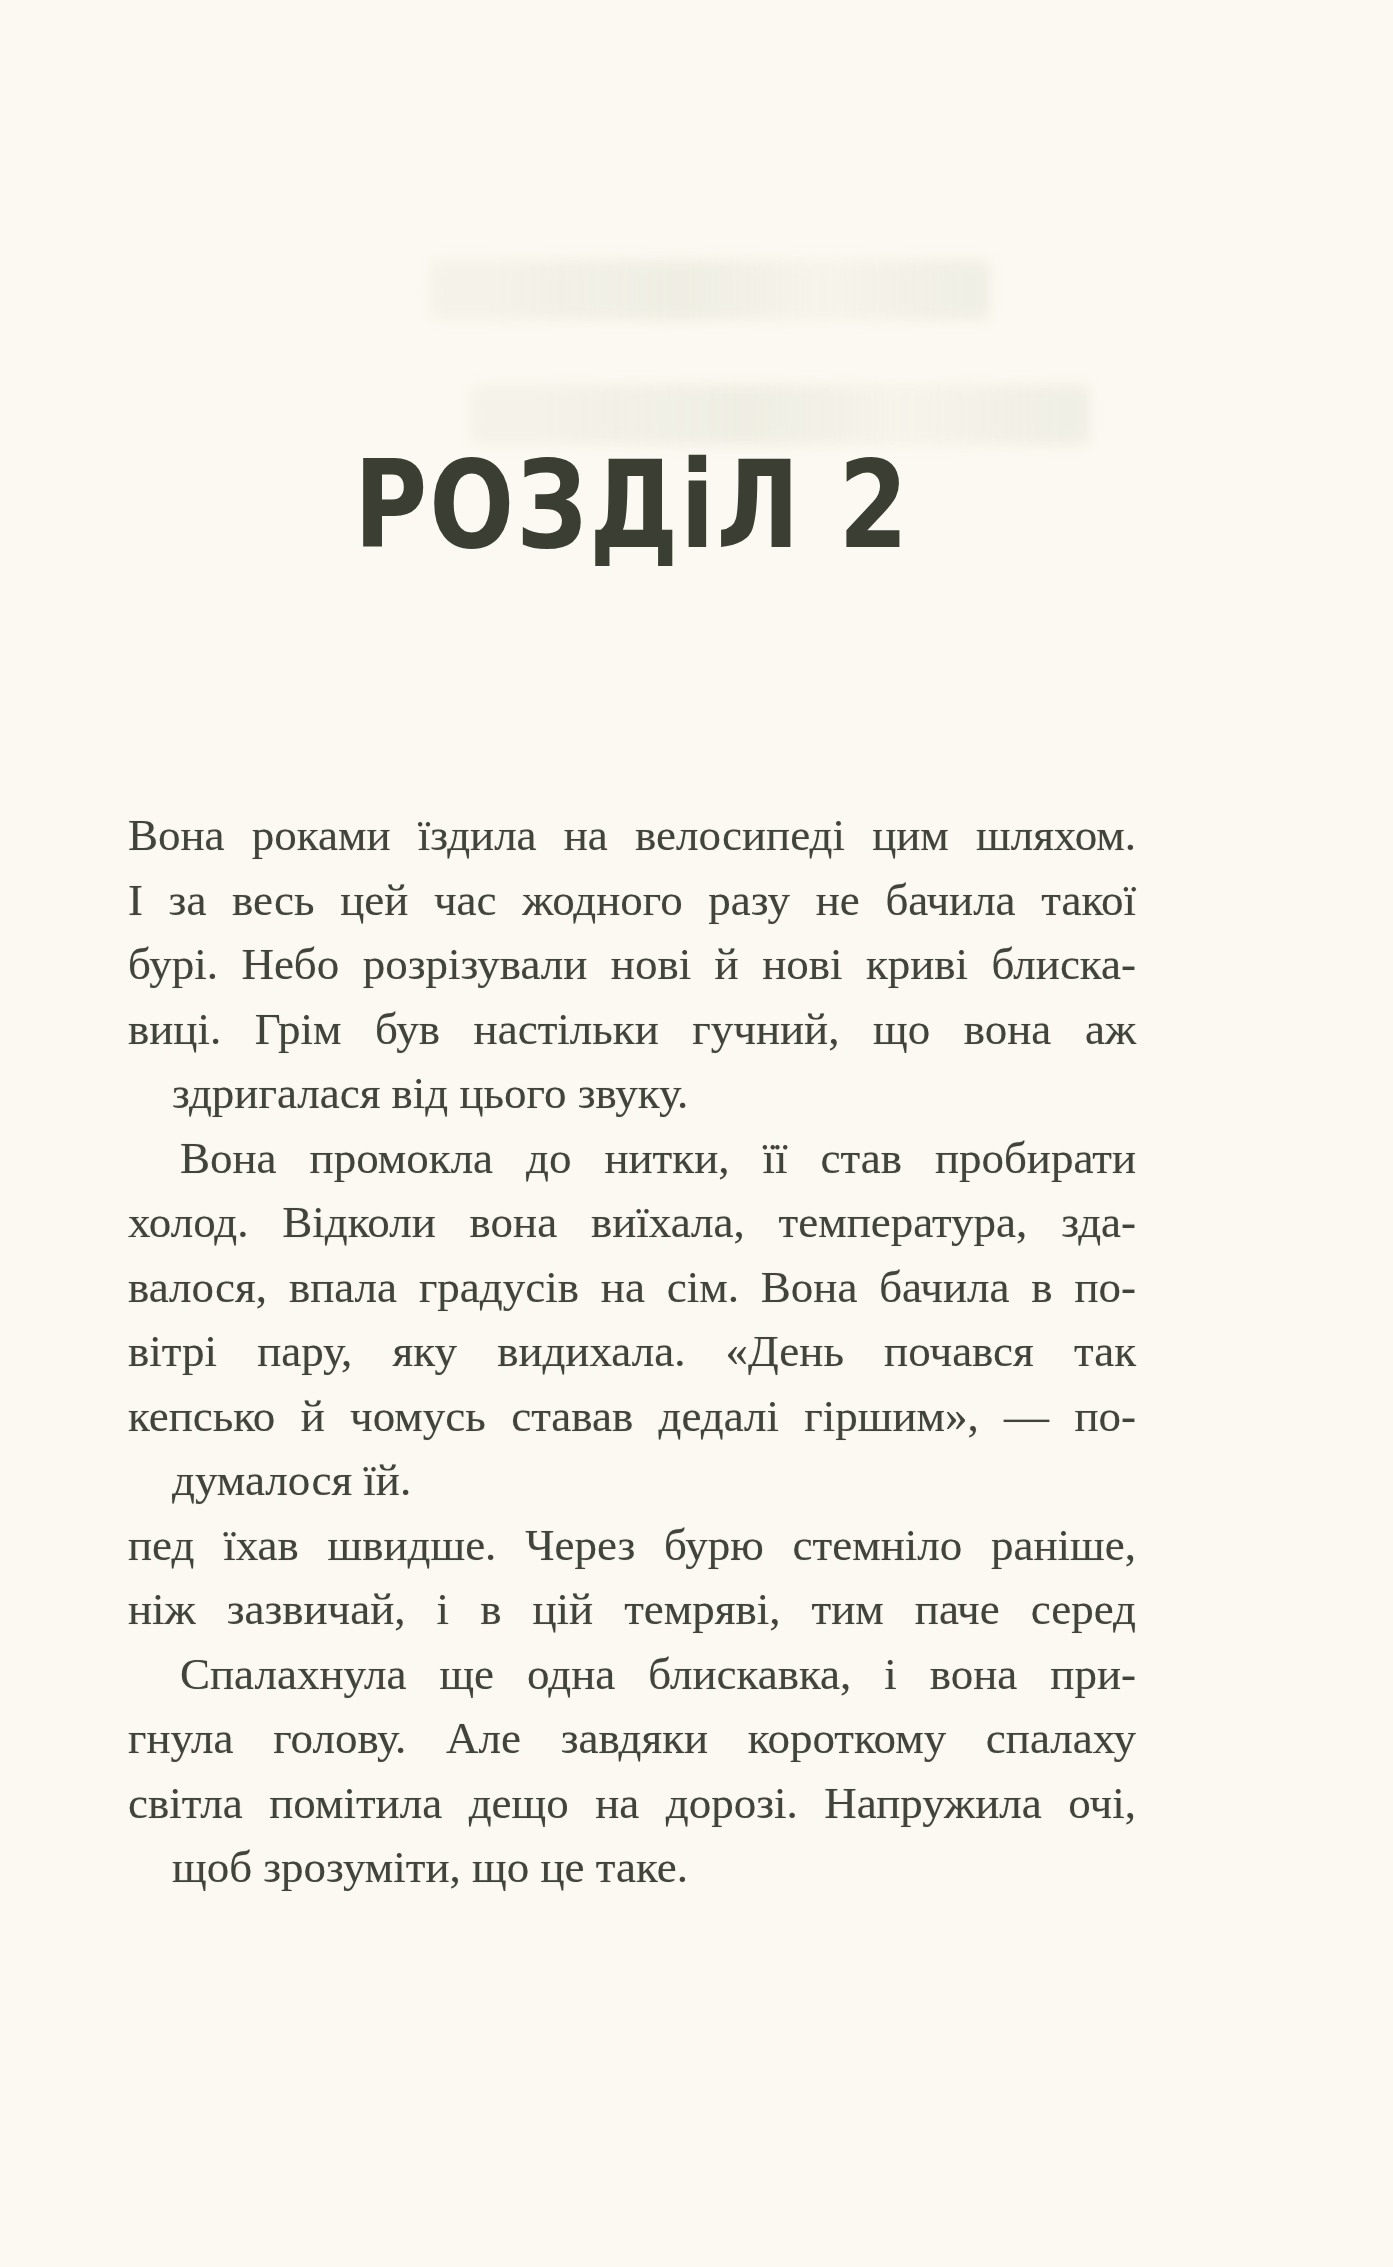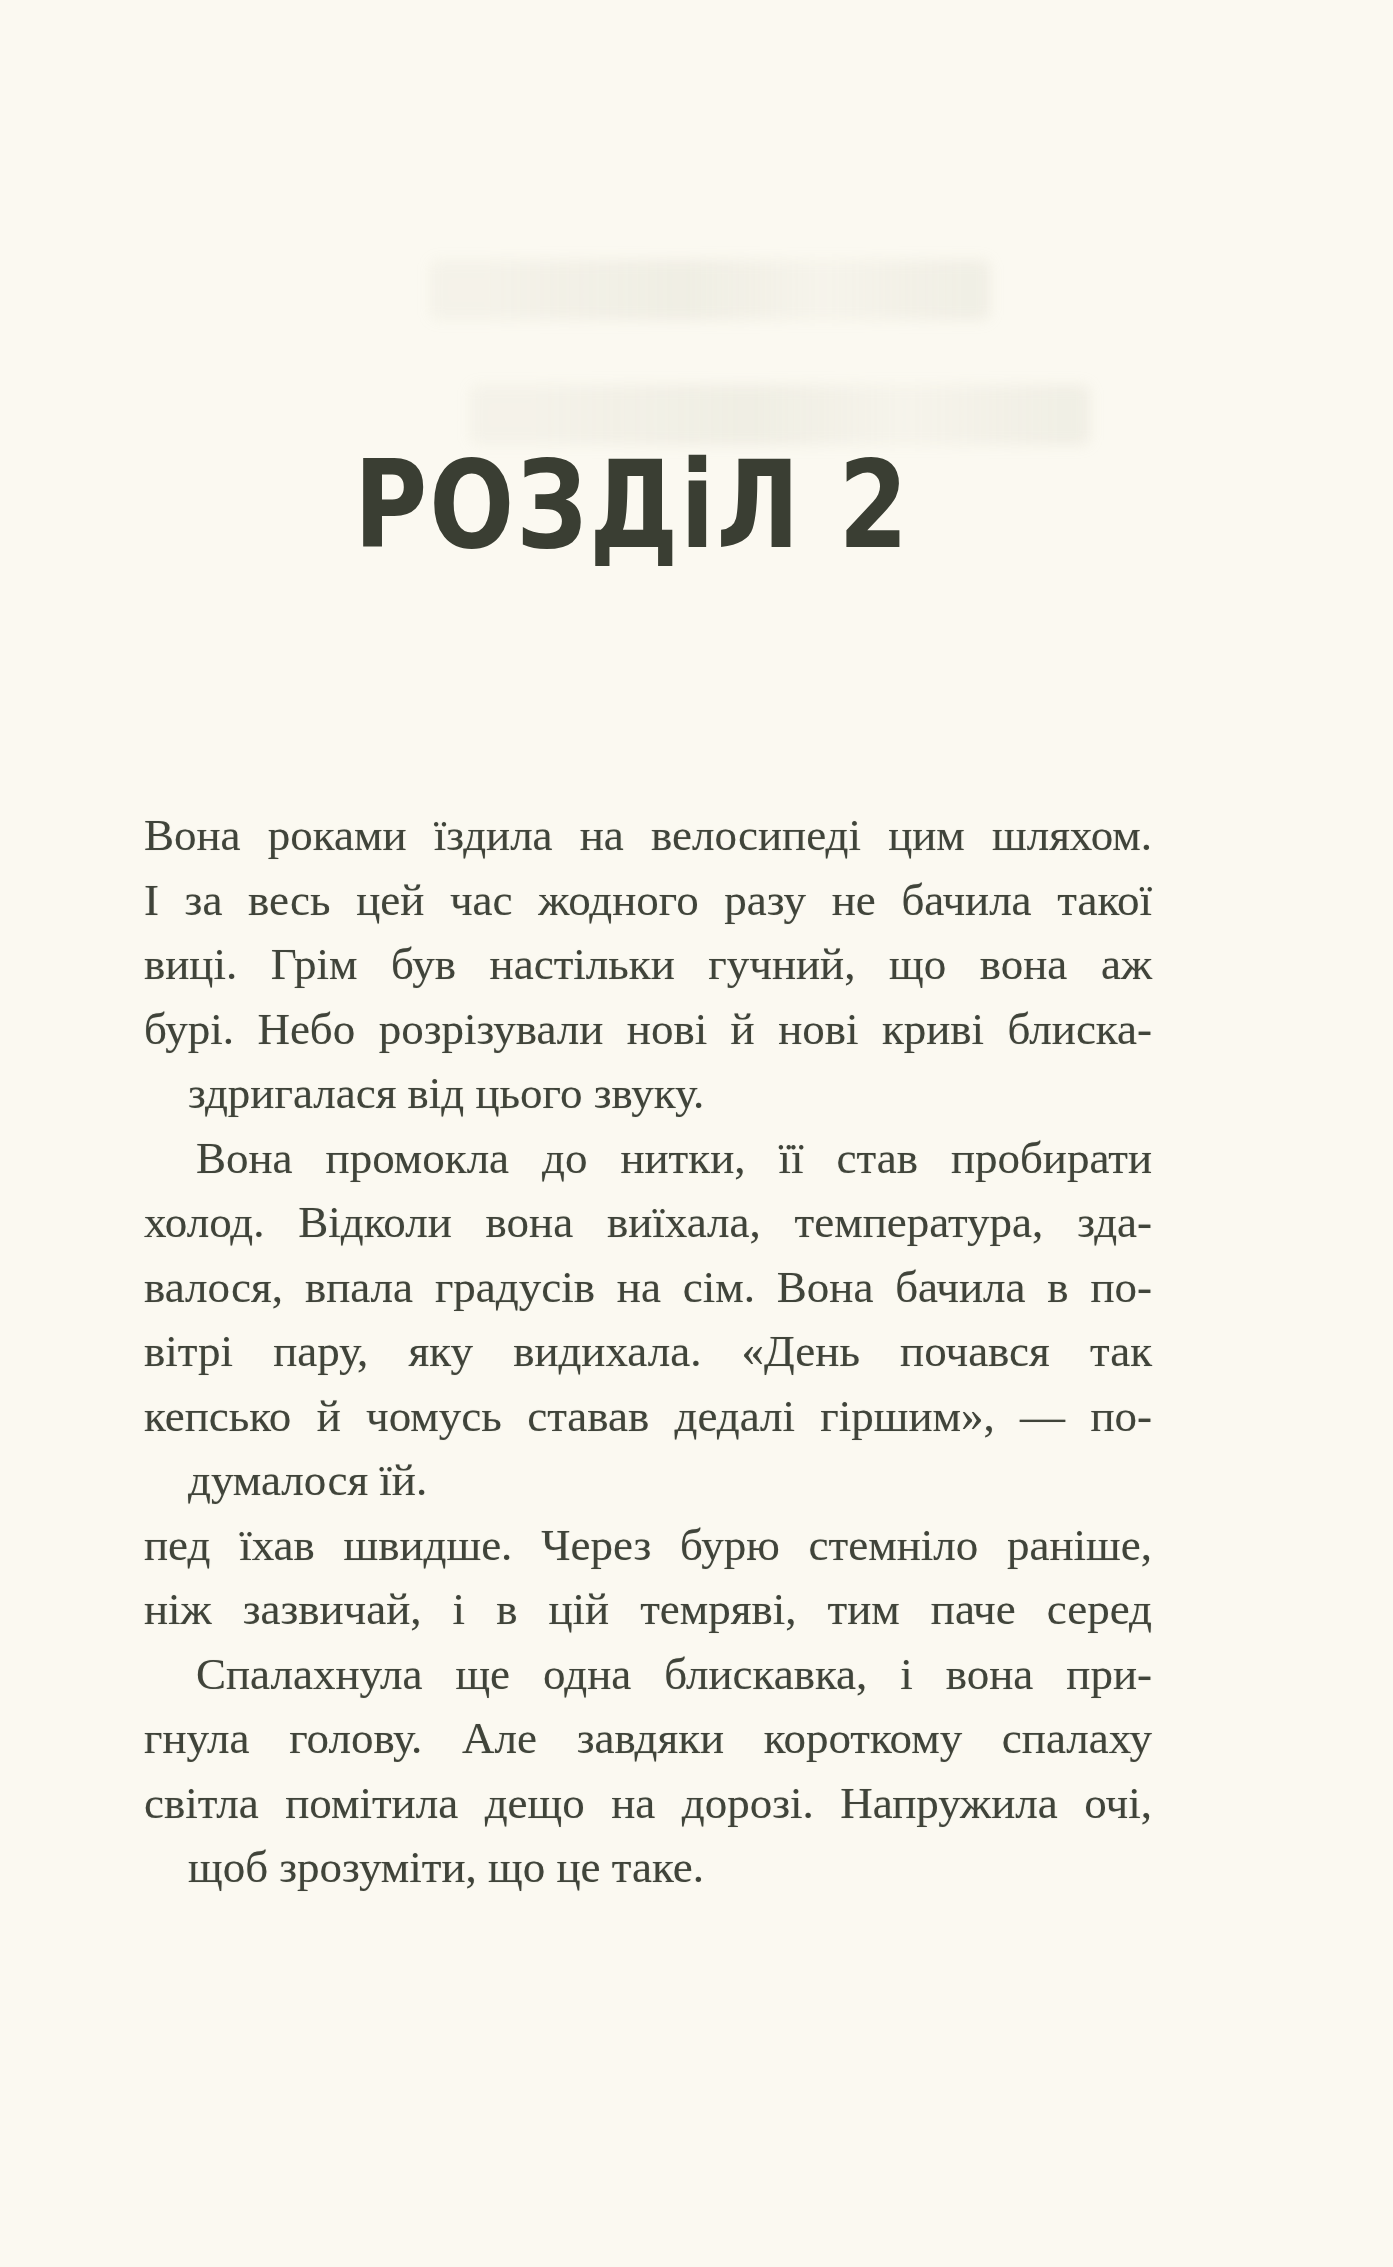--- a/index.html
+++ b/index.html
@@ -47,21 +47,21 @@
     font-size: 100px;
     line-height: 120px;
     letter-spacing: 2px;
     color: var(--title);
     transform: scaleY(1.22);
     transform-origin: 50% 50%;
     white-space: nowrap;
   }
   .text-block {
     position: absolute;
-    left: 144px;
+    left: 128px;
     top: 803px;
     width: 1008px;
     font-size: 45px;
     line-height: 64.5px;
     color: var(--text);
     text-shadow: 0 0 1px rgba(64,68,58,0.35);
   }
   .para { margin: 0; padding: 0; }
   .line {
     display: block;
@@ -79,22 +79,22 @@
   <div class="ghost g1"></div>
   <div class="ghost g2"></div>
 
   <div class="chapter-title">РОЗДіЛ 2</div>
 
   <div class="text-block">
 
     <p class="para">
       <span class="line">Вона роками їздила на велосипеді цим шляхом.</span>
       <span class="line">І за весь цей час жодного разу не бачила такої</span>
+      <span class="line">бурі. Небо розрізували нові й нові криві блиска-</span>
       <span class="line">виці. Грім був настільки гучний, що вона аж</span>
-      <span class="line">бурі. Небо розрізували нові й нові криві блиска-</span>
       <span class="line end">здригалася від цього звуку.</span>
     </p>
 
     <p class="para">
       <span class="line indent">Вона промокла до нитки, її став пробирати</span>
       <span class="line">холод. Відколи вона виїхала, температура, зда-</span>
       <span class="line">валося, впала градусів на сім. Вона бачила в по-</span>
       <span class="line">вітрі пару, яку видихала. «День почався так</span>
       <span class="line">кепсько й чомусь ставав дедалі гіршим», — по-</span>
       <span class="line end">думалося їй.</span>

